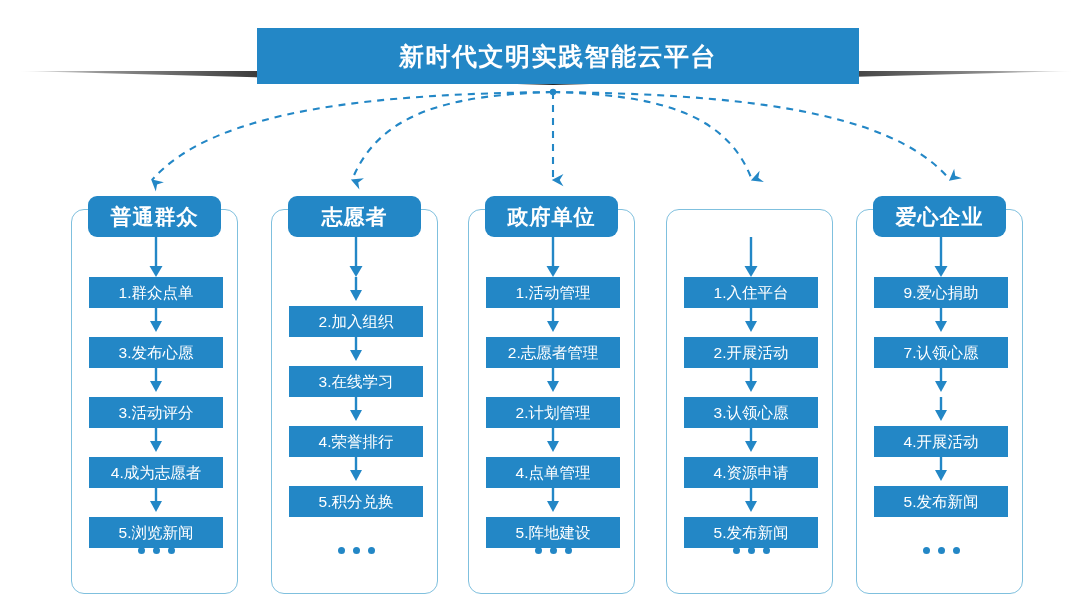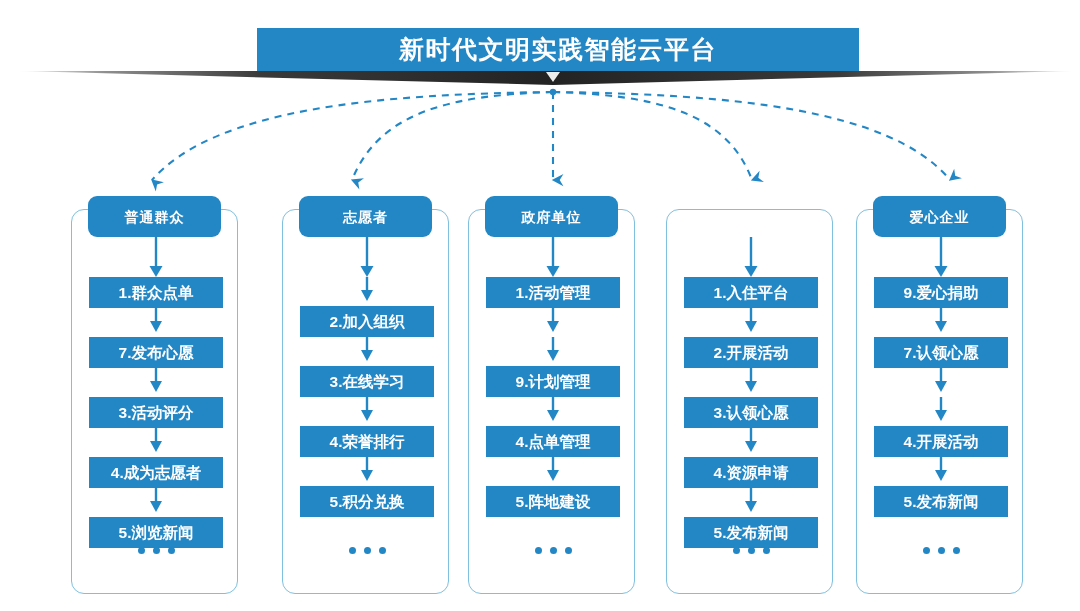--- a/index.html
+++ b/index.html
@@ -29,21 +29,21 @@
     height: 611px;
     pointer-events: none;
   }
 
   
   #title-banner {
     position: absolute;
     left: 257px;
     top: 28px;
     width: 602px;
-    height: 43px;
+    height: 56px;
     background: #2387C6;
     display: flex;
     align-items: center;
     justify-content: center;
     z-index: 5;
   }
   #title-banner .title-text {
     color: #ffffff;
     font-size: 25px;
     font-weight: bold;
@@ -77,21 +77,21 @@
     height: 41px;
     background: #2387C6;
     border-radius: 9px;
     display: flex;
     align-items: center;
     justify-content: center;
     z-index: 3;
   }
   .col-header-label {
     color: #ffffff;
-    font-size: 14px;
+    font-size: 21px;
     font-weight: bold;
     letter-spacing: 1px;
     line-height: 1;
   }
 
   
   .stem {
     position: absolute;
     left: 0;
     top: 41px;
@@ -103,21 +103,20 @@
   .items {
     position: absolute;
     left: 0;
     top: 81px;
     width: 198px;
     z-index: 2;
   }
   .item-row {
     position: relative;
     width: 198px;
-    font-weight: bold;
   }
   .item-box {
     position: relative;
     margin: 0 auto;
     width: 134px;
     height: 31px;
     background: #2387C6;
     display: flex;
     align-items: center;
     justify-content: center;
@@ -211,21 +210,21 @@
         <div class="item-box">
             <span class="item-label">1.群众点单</span>
           </div>
       </div>
       <svg class="item-arrow" viewBox="0 0 198 25">
         <line x1="99" y1="0" x2="99" y2="15" stroke="#2387C6" stroke-width="2.4"></line>
         <path d="M 93 13 L 105 13 L 99 24 Z" fill="#2387C6"></path>
       </svg>
       <div class="item-row">
         <div class="item-box">
-            <span class="item-label">7.发布心愿</span>
+            <span class="item-label">3.发布心愿</span>
           </div>
       </div>
       <svg class="item-arrow" viewBox="0 0 198 25">
         <line x1="99" y1="0" x2="99" y2="15" stroke="#2387C6" stroke-width="2.4"></line>
         <path d="M 93 13 L 105 13 L 99 24 Z" fill="#2387C6"></path>
       </svg>
       <div class="item-row">
         <div class="item-box">
             <span class="item-label">3.活动评分</span>
           </div>
@@ -247,21 +246,21 @@
         <div class="item-box">
             <span class="item-label">5.浏览新闻</span>
           </div>
       </div>
     </div>
     <div class="ellipsis">
       <span></span><span></span><span></span>
     </div>
   </div>
 
-  <div class="column" style="left:268px;text-align:center;">
+  <div class="column" style="left:257px;text-align:center;">
     <div class="col-outline"></div>
     <div class="col-header">
       <span class="col-header-label">志愿者</span>
     </div>
     <svg class="stem" viewBox="0 0 198 41">
       <line x1="99" y1="0" x2="99" y2="31" stroke="#2387C6" stroke-width="2.4"></line>
       <path d="M 92.5 29 L 105.5 29 L 99 40 Z" fill="#2387C6"></path>
     </svg>
     <div class="items">
       <svg class="item-arrow" viewBox="0 0 198 25">
@@ -318,27 +317,32 @@
     <div class="items">
       <div class="item-row">
         <div class="item-box">
             <span class="item-label">1.活动管理</span>
           </div>
       </div>
       <svg class="item-arrow" viewBox="0 0 198 25">
         <line x1="99" y1="0" x2="99" y2="15" stroke="#2387C6" stroke-width="2.4"></line>
         <path d="M 93 13 L 105 13 L 99 24 Z" fill="#2387C6"></path>
       </svg>
-      <svg class="item-arrow" viewBox="0 0 198 25">
-        <line x1="99" y1="0" x2="99" y2="15" stroke="#2387C6" stroke-width="2.4"></line>
-        <path d="M 93 13 L 105 13 L 99 24 Z" fill="#2387C6"></path>
-      </svg>
-      <div class="item-row">
-        <div class="item-box">
-            <span class="item-label">9.计划管理</span>
+      <div class="item-row">
+        <div class="item-box">
+            <span class="item-label">2.志愿者管理</span>
+          </div>
+      </div>
+      <svg class="item-arrow" viewBox="0 0 198 25">
+        <line x1="99" y1="0" x2="99" y2="15" stroke="#2387C6" stroke-width="2.4"></line>
+        <path d="M 93 13 L 105 13 L 99 24 Z" fill="#2387C6"></path>
+      </svg>
+      <div class="item-row">
+        <div class="item-box">
+            <span class="item-label">2.计划管理</span>
           </div>
       </div>
       <svg class="item-arrow" viewBox="0 0 198 25">
         <line x1="99" y1="0" x2="99" y2="15" stroke="#2387C6" stroke-width="2.4"></line>
         <path d="M 93 13 L 105 13 L 99 24 Z" fill="#2387C6"></path>
       </svg>
       <div class="item-row">
         <div class="item-box">
             <span class="item-label">4.点单管理</span>
           </div>

